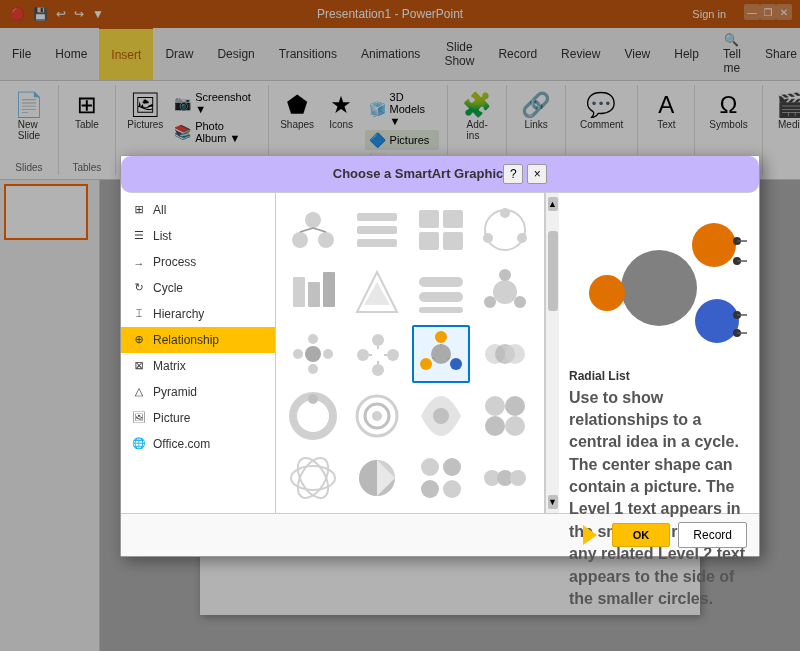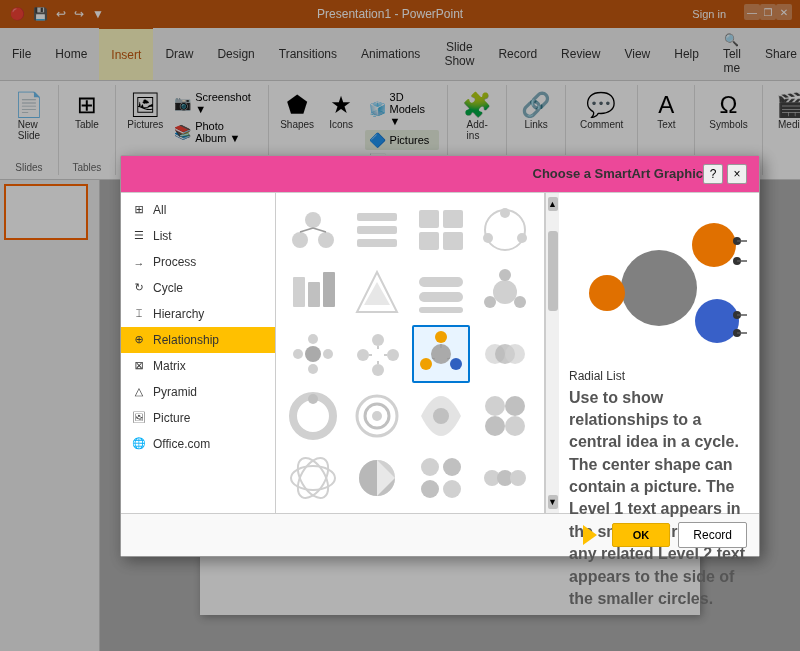--- a/index.html
+++ b/index.html
@@ -20,21 +20,21 @@
     .title-bar-right { display: flex; }
     .title-bar-btn { width: 16px; height: 16px; background: rgba(255,255,255,0.3); border: none; color: white; font-size: 10px; cursor: pointer; display: flex; align-items: center; justify-content: center; border-radius: 2px; }
 
     
     .qa-icon { color: white; font-size: 12px; cursor: pointer; padding: 0 2px; }
 
     
     .ribbon { background: #fff; border-bottom: 1px solid #d0d0d0; }
     .ribbon-tabs { background: #f3f3f3; display: flex; border-bottom: 1px solid #d0d0d0; }
     .ribbon-tab { padding: 5px 12px; font-size: 12px; cursor: pointer; border: none; background: none; color: #333; }
-    .ribbon-tab.active { background: #fef9c3; color: #c55a11; border-top: 2px solid #c55a11; margin-top: -1px; }
+    .ribbon-tab.active { background: #fde047; color: #c55a11; border-top: 2px solid #c55a11; margin-top: -1px; }
 
     .ribbon-content { display: flex; align-items: stretch; padding: 4px 0; min-height: 80px; }
     .ribbon-group { display: flex; flex-direction: column; align-items: center; padding: 4px 8px; border-right: 1px solid #e0e0e0; position: relative; }
     .ribbon-group-label { font-size: 10px; color: #666; position: absolute; bottom: 2px; }
     .ribbon-group-items { display: flex; align-items: flex-start; gap: 4px; flex: 1; }
 
     .ribbon-btn-large { display: flex; flex-direction: column; align-items: center; justify-content: center; cursor: pointer; padding: 4px 6px; border-radius: 3px; min-width: 40px; }
     .ribbon-btn-large .icon { font-size: 24px; line-height: 1; }
     .ribbon-btn-large .label { font-size: 10px; color: #333; margin-top: 2px; }
 
@@ -53,21 +53,21 @@
     .slide-thumb { background: white; border: 2px solid #ff6600; width: 84px; height: 56px; display: flex; align-items: center; justify-content: center; font-size: 9px; color: #999; position: relative; }
 
     .main-canvas { flex: 1; display: flex; align-items: center; justify-content: center; background: #b0b0b0; }
     .slide-canvas { background: white; width: 500px; height: 360px; box-shadow: 2px 2px 8px rgba(0,0,0,0.3); }
 
     
     .modal-overlay { position: fixed; top: 0; left: 0; width: 100%; height: 100%; background: rgba(0,0,0,0.3); display: flex; align-items: center; justify-content: center; z-index: 100; padding-top: 60px; padding-left: 80px; }
 
     
     .dialog { background: white; width: 640px; border: 1px solid #999; box-shadow: 4px 4px 16px rgba(0,0,0,0.4); border-radius: 2px; }
-    .dialog-title { background: #ec4899; padding: 8px 12px; display: flex; justify-content: flex-end; align-items: center; border-bottom: 1px solid #ccc; }
+    .dialog-title { background: #c4b5fd; padding: 8px 12px; display: flex; justify-content: center; align-items: center; border-bottom: 1px solid #ccc; border-radius: 10px; }
     .dialog-title-text { font-size: 13px; font-weight: bold; color: #333; }
     .dialog-title-btns { display: flex; gap: 4px; }
     .dialog-title-btn { width: 20px; height: 20px; border: 1px solid #999; background: #f0f0f0; cursor: pointer; display: flex; align-items: center; justify-content: center; font-size: 12px; border-radius: 2px; }
 
     .dialog-body { display: flex; height: 320px; }
 
     
     .category-list { width: 155px; border-right: 1px solid #ccc; padding: 4px 0; overflow-y: auto; }
     .category-item { display: flex; align-items: center; gap: 6px; padding: 5px 10px; cursor: pointer; font-size: 12px; color: #333; }
     .category-item.active { background: #ffc000; color: #333; }
@@ -79,21 +79,21 @@
     .grid-item { width: 58px; height: 58px; border: 2px solid transparent; cursor: pointer; display: flex; align-items: center; justify-content: center; border-radius: 2px; }
     .grid-item.selected { border-color: #0078d4; background: #e8f4ff; }
 
     
     .scroll-bar { width: 14px; background: #f0f0f0; border-left: 1px solid #ccc; display: flex; flex-direction: column; align-items: center; }
     .scroll-thumb { width: 10px; height: 80px; background: #c0c0c0; border-radius: 3px; margin-top: 20px; }
 
     
     .preview-area { width: 200px; padding: 10px; display: flex; flex-direction: column; }
     .preview-graphic { width: 180px; height: 160px; display: flex; align-items: center; justify-content: center; }
-    .preview-title { font-size: 12px; font-weight: normal; color: #333; margin: 6px 0 4px; }
+    .preview-title { font-size: 12px; font-weight: bold; color: #333; margin: 6px 0 4px; }
     .preview-desc { font-size: 16px; color: #555; line-height: 1.4; font-weight: bold; }
 
     
     .dialog-footer { border-top: 1px solid #ccc; padding: 8px 12px; display: flex; justify-content: flex-end; gap: 8px; align-items: center; background: #f9f9f9; }
     .dialog-ok { background: #ffc000; border: 1px solid #e0a800; padding: 5px 20px; font-size: 11px; cursor: pointer; font-weight: bold; border-radius: 2px; position: relative; }
     .dialog-ok::before { content: ''; position: absolute; left: -30px; top: 50%; transform: translateY(-50%); border: 10px solid transparent; border-left: 14px solid #ffc000; }
     .dialog-cancel { background: white; border: 1px solid #999; padding: 5px 14px; font-size: 12px; cursor: pointer; border-radius: 2px; }
 
     
     .preview-svg { width: 180px; height: 160px; }

